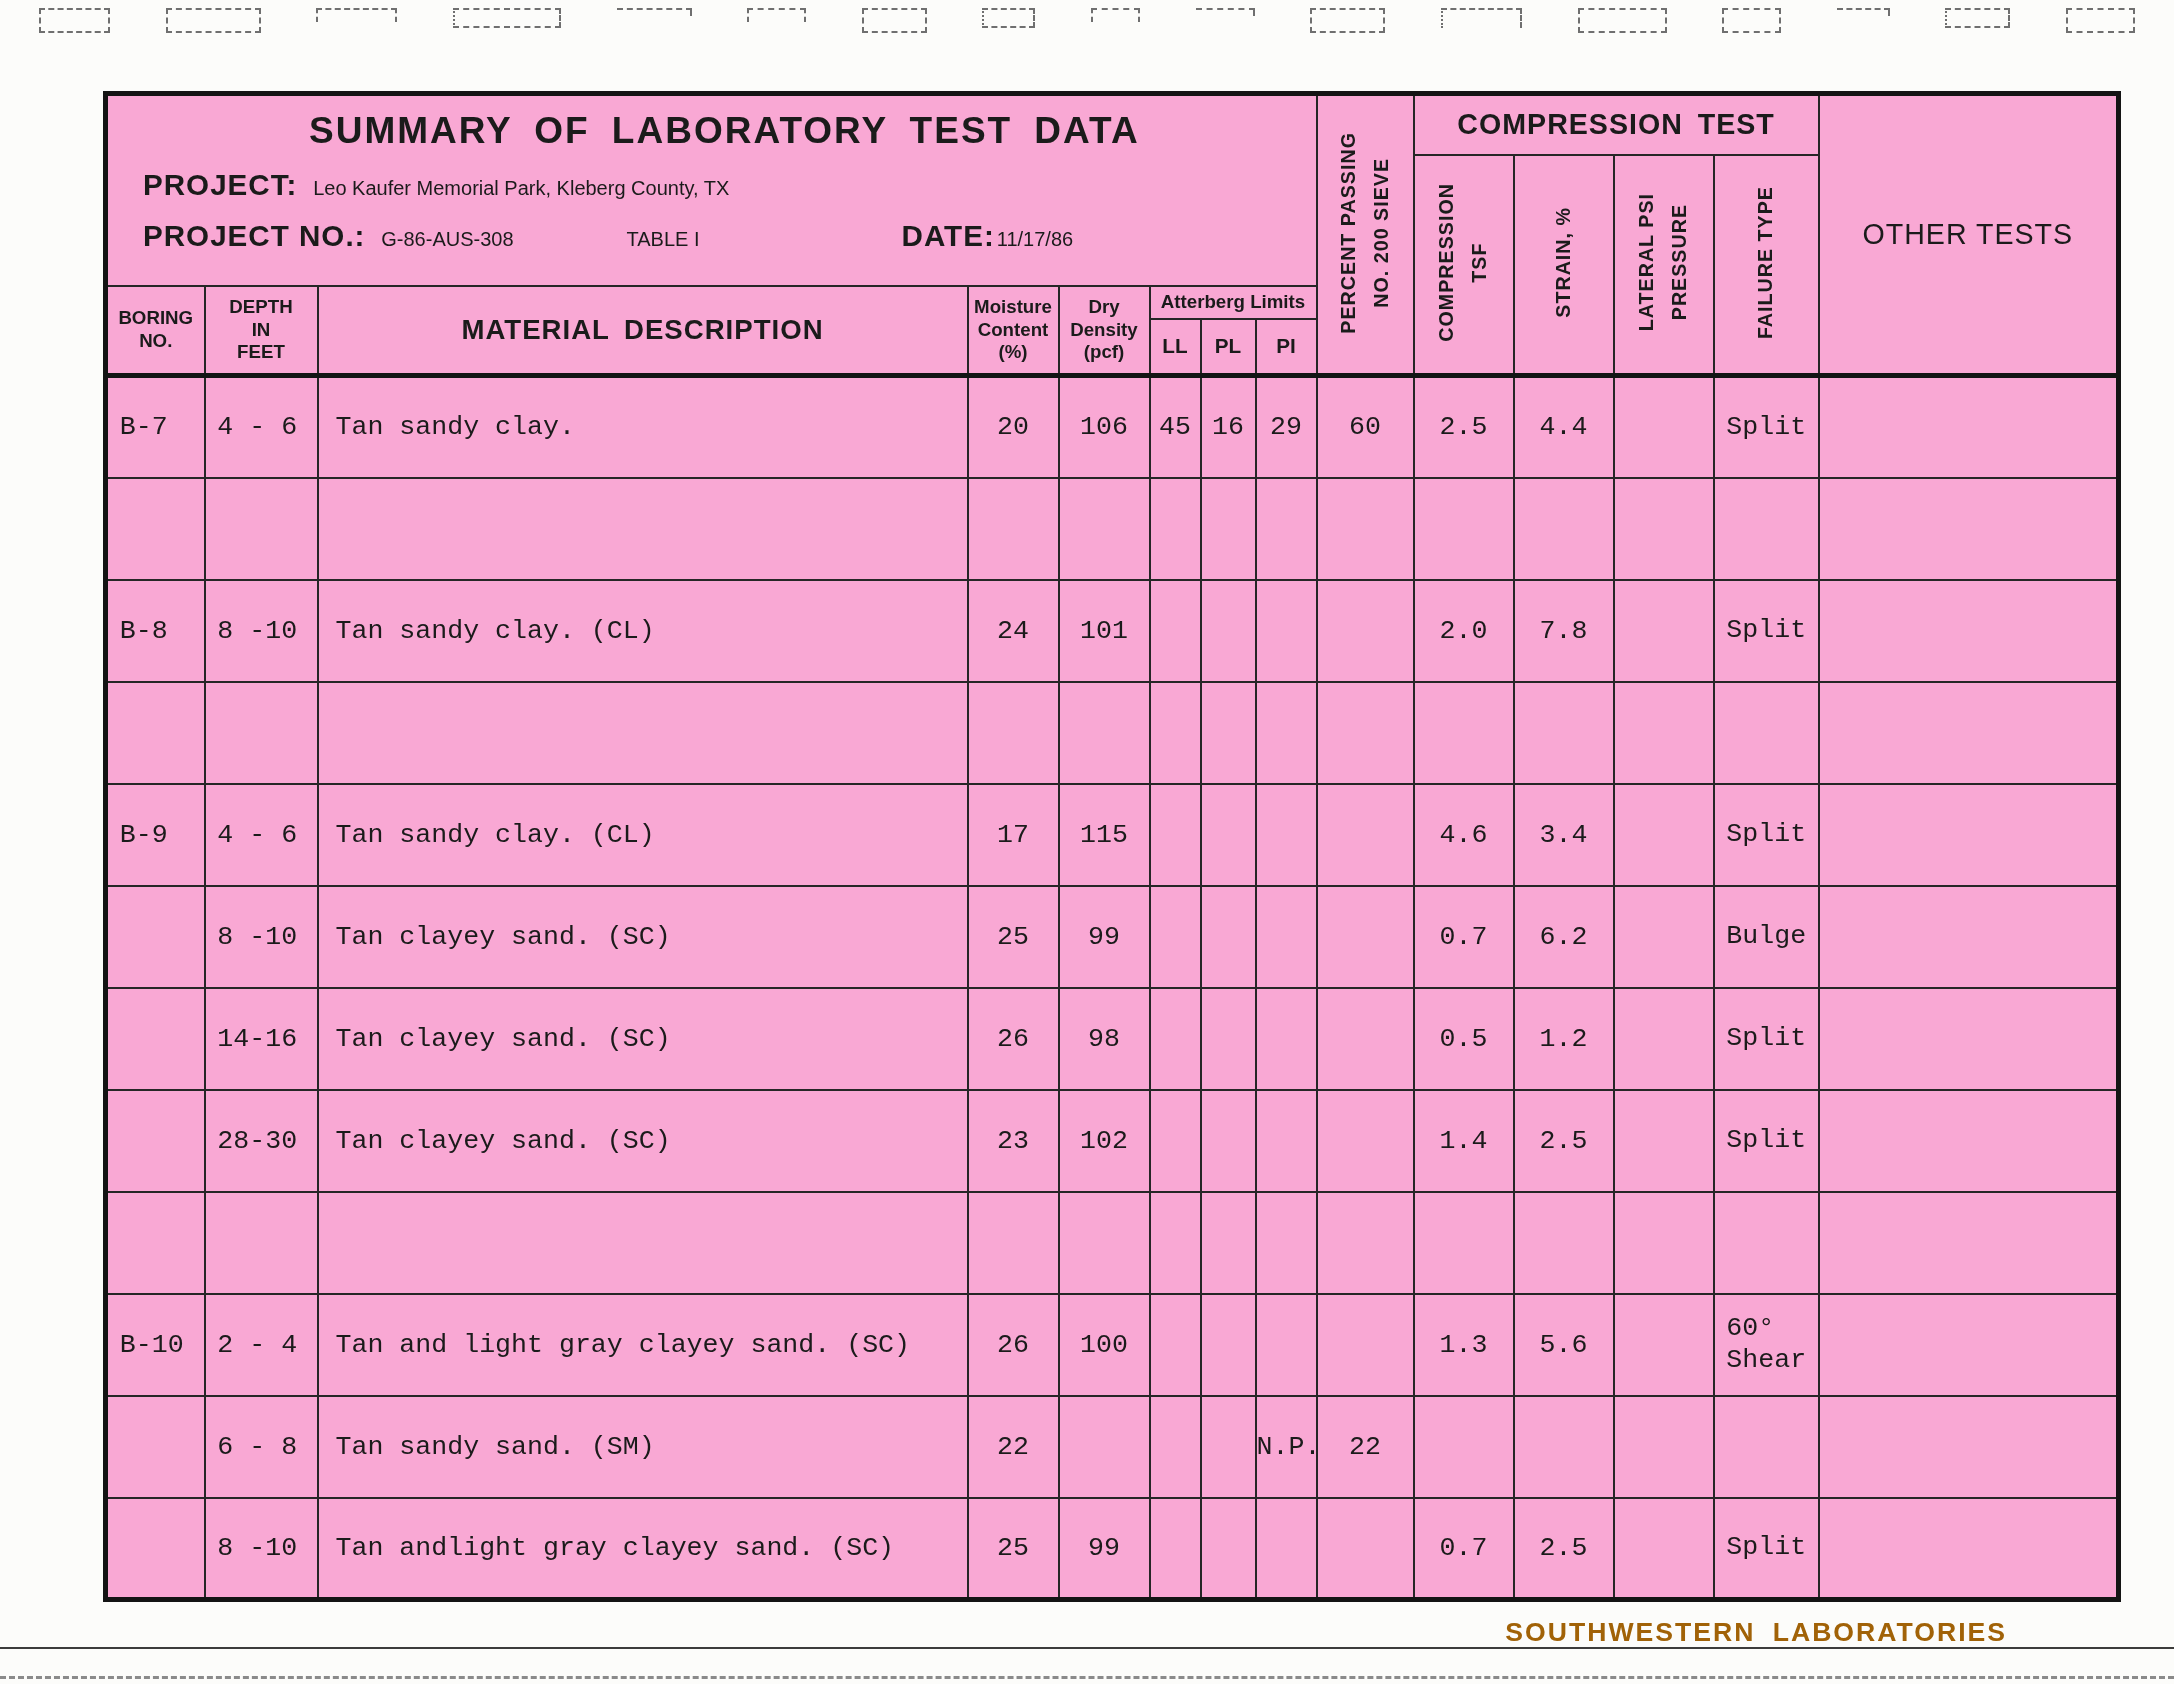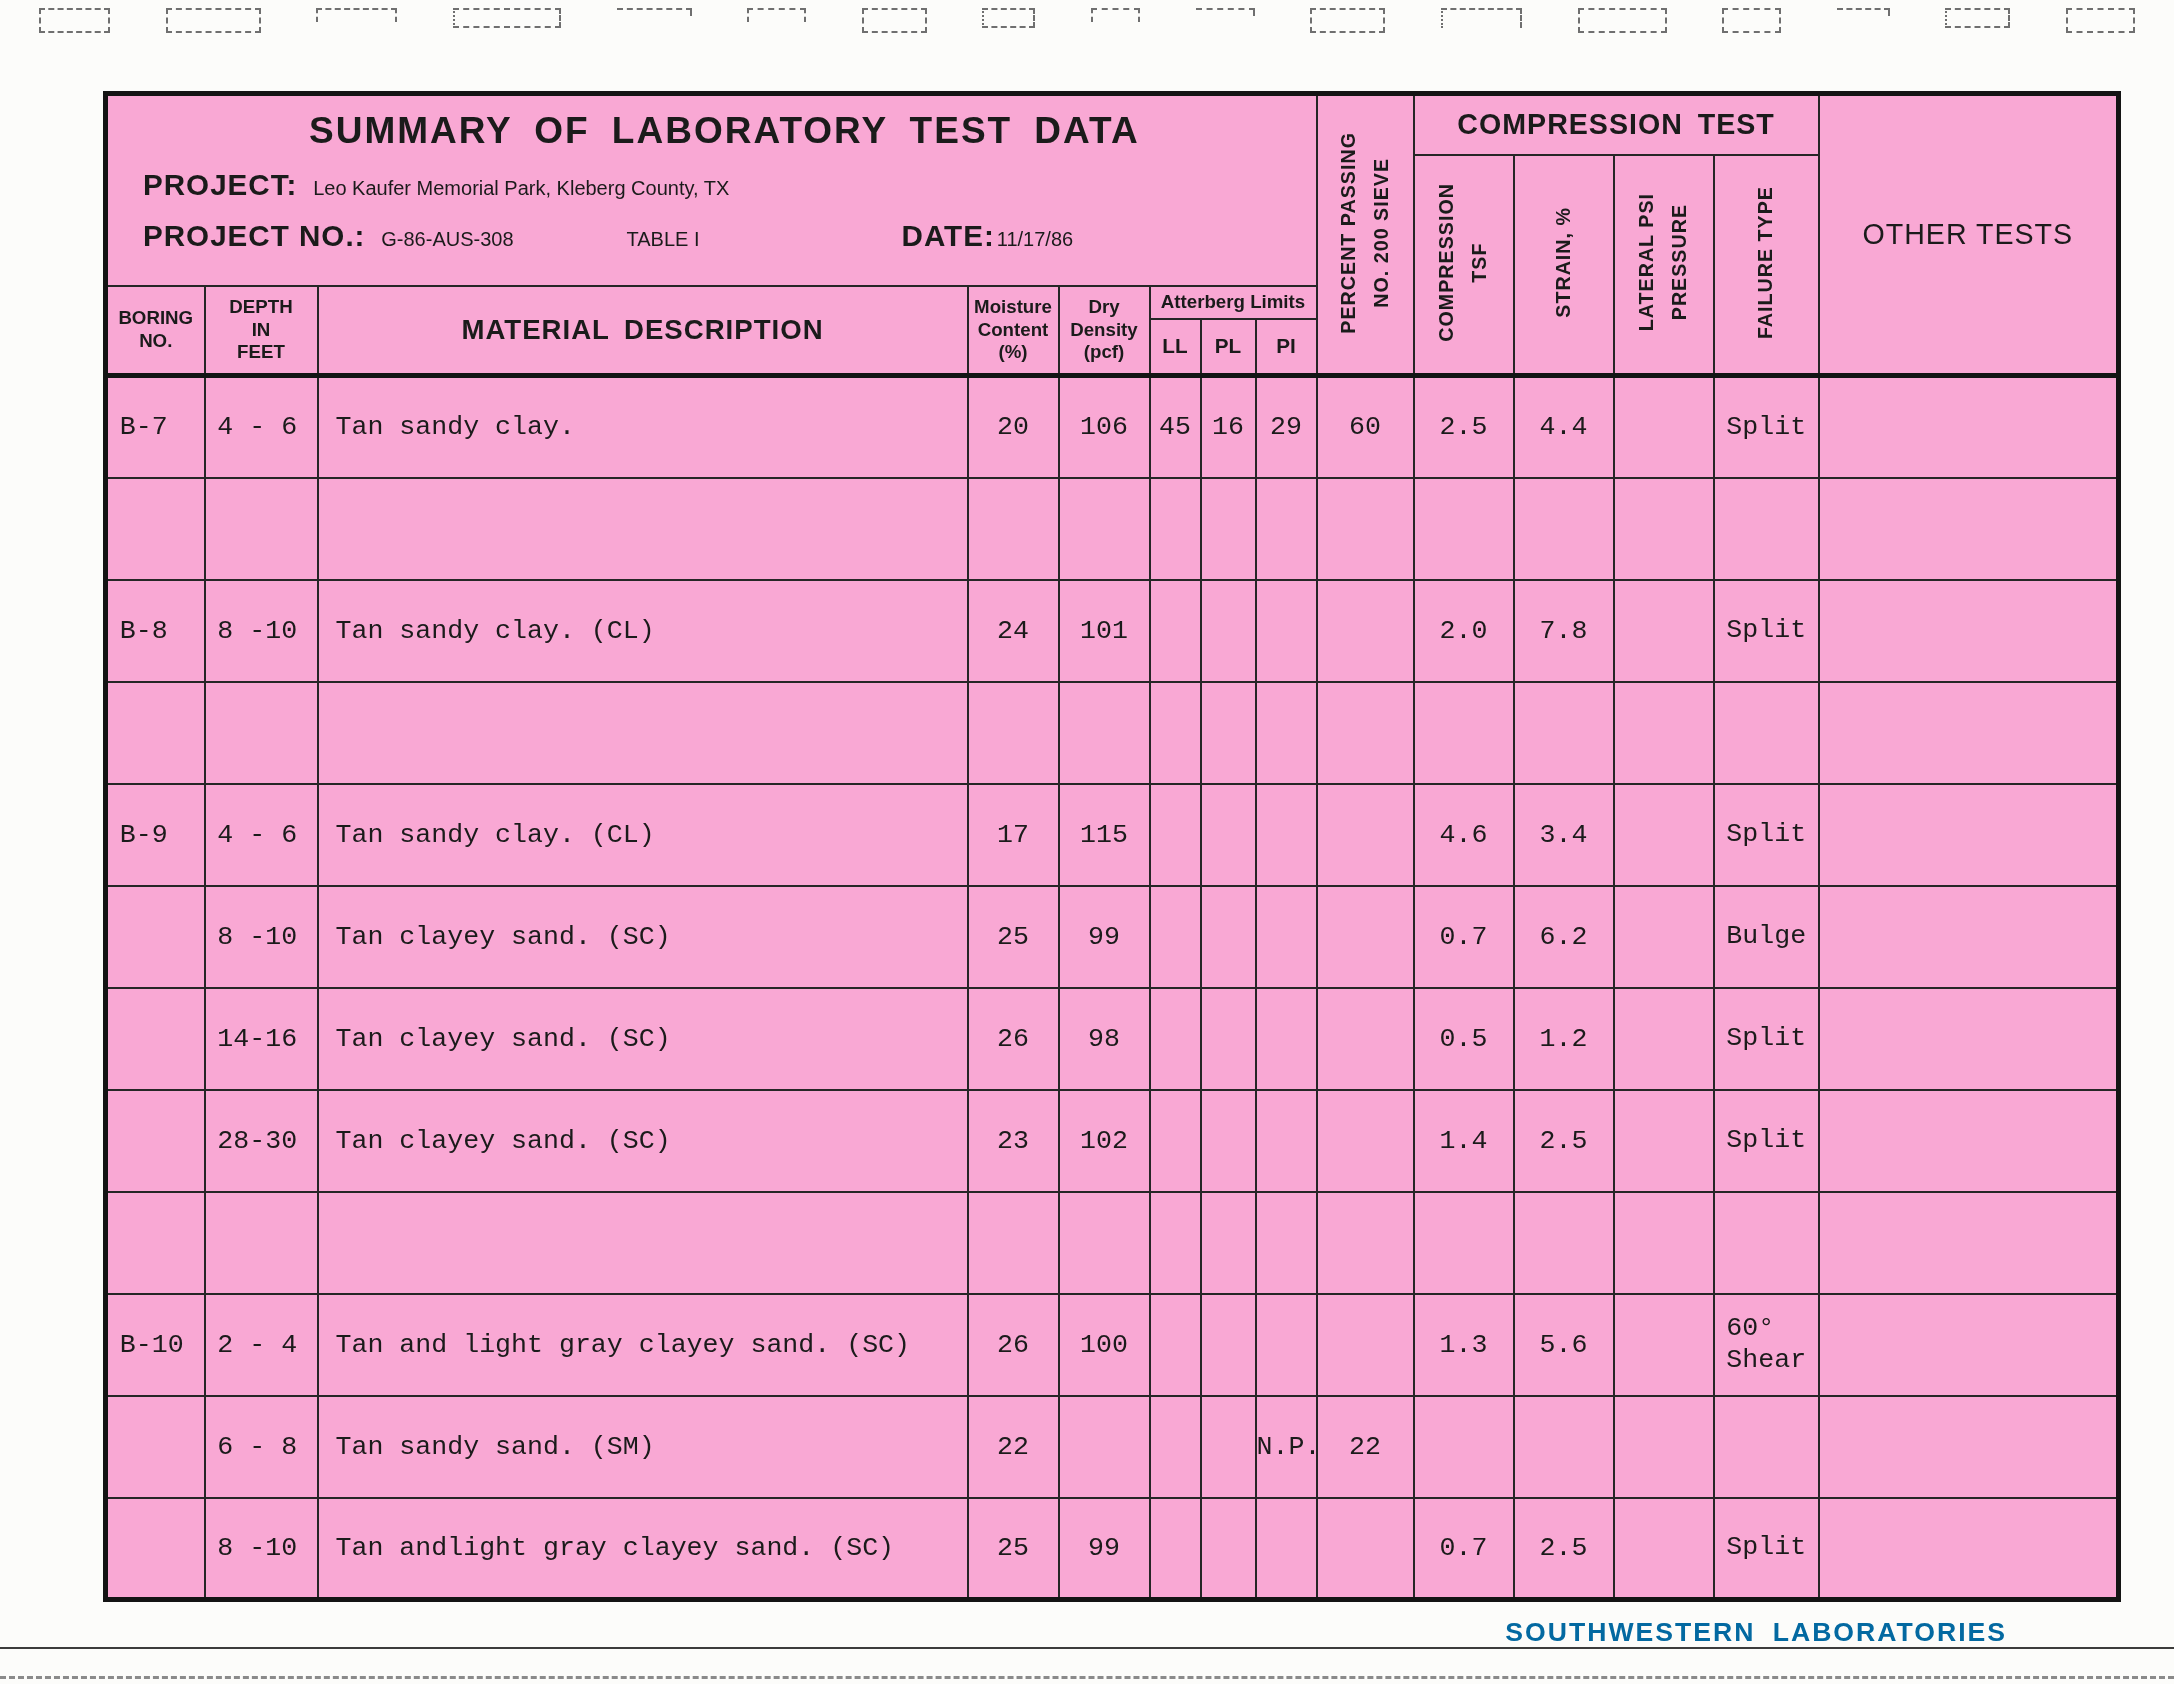--- a/index.html
+++ b/index.html
@@ -83,21 +83,21 @@
     transform:rotate(180deg);
     white-space:pre-line;
     font-weight:700; font-size:19.7px; letter-spacing:1px; line-height:1.7;
     max-height:256px;
   }
 
   
   .lab-footer {
     position:absolute; top:1617px; right:167px;
     font-weight:700; font-size:26.6px; letter-spacing:2px; word-spacing:7.9px;
-    color:#0369a1;
+    color:#a16207;
   }
 </style>
 </head>
 <body>
 
 <div class="perf-strip">
     <span class="perf" style="width: 71px;"></span>
     <span class="perf" style="width: 95px;"></span>
     <span class="perf" style="width: 81px;"></span>
     <span class="perf" style="width: 108px;"></span>

